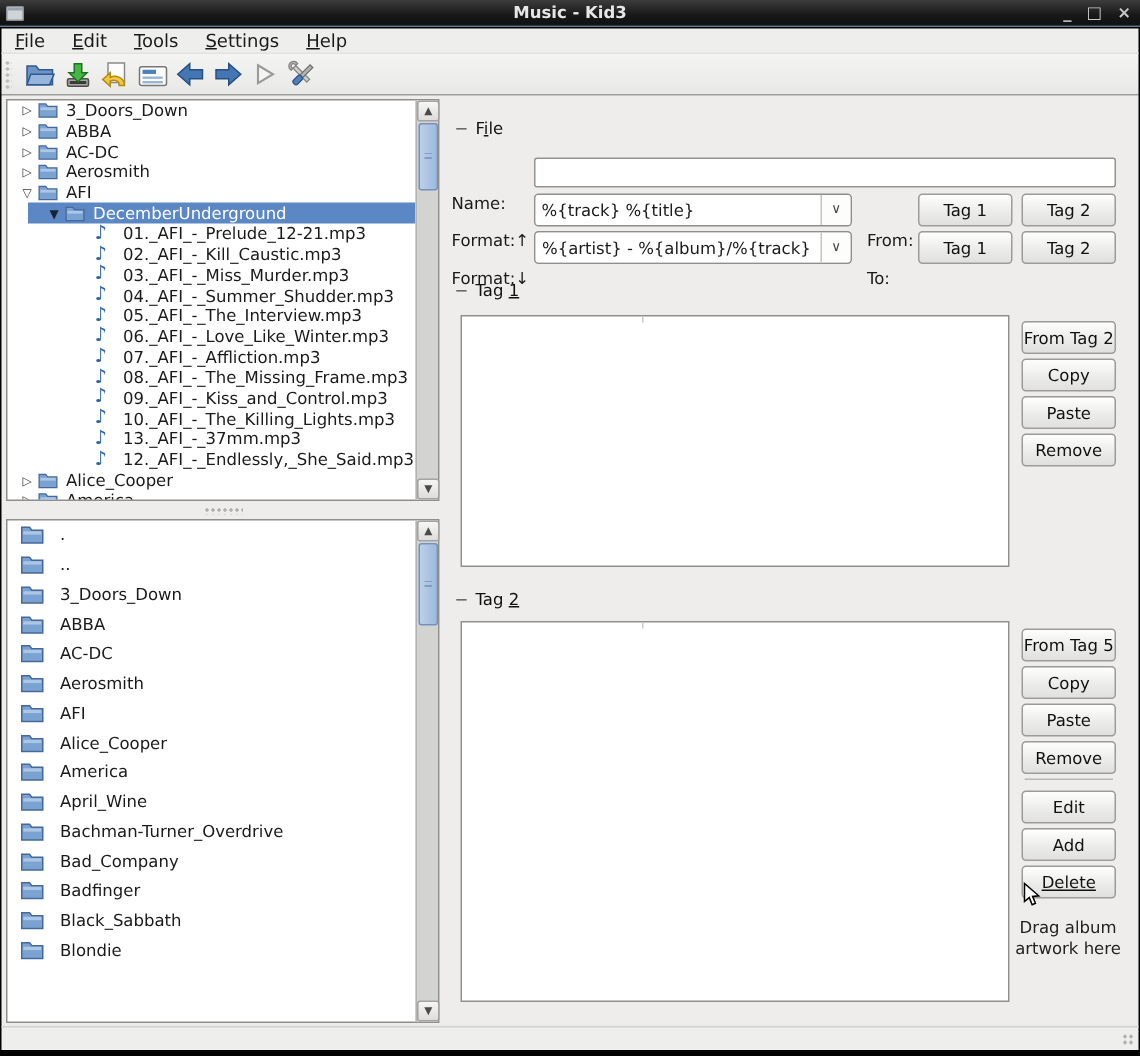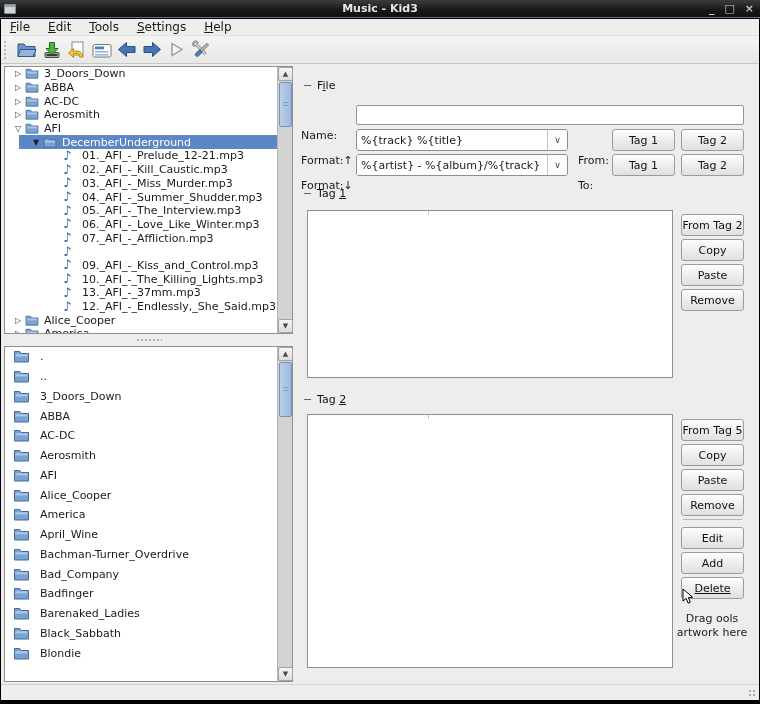--- a/index.html
+++ b/index.html
@@ -355,20 +355,21 @@
         <span class="tree-icon">
           <span class="note-glyph">♪</span>
         </span>
         <span class="tree-label">07._AFI_-_Affliction.mp3</span>
       </div>
       <div class="tree-row" style="padding-left: 44px;">
         <span class="expander"></span>
         <span class="tree-icon">
           <span class="note-glyph">♪</span>
         </span>
+        <span class="tree-label">08._AFI_-_The_Missing_Frame.mp3</span>
       </div>
       <div class="tree-row" style="padding-left: 44px;">
         <span class="expander"></span>
         <span class="tree-icon">
           <span class="note-glyph">♪</span>
         </span>
         <span class="tree-label">09._AFI_-_Kiss_and_Control.mp3</span>
       </div>
       <div class="tree-row" style="padding-left: 44px;">
         <span class="expander"></span>
@@ -534,29 +535,20 @@
         <span>Bad_Company</span>
       </div>
       <div class="dir-row">
         <span class="tree-icon">
           <svg width="17" height="13" viewBox="0 0 16 13">
             <path d="M1 1.5 h5.2 l1.5 2 H15 v8.5 H1 Z" fill="#7ba3d2" stroke="#44699a"></path>
             <rect x="2" y="4.2" width="12" height="2.2" fill="#adc6e6"></rect>
           </svg>
         </span>
         <span>Badfinger</span>
-      </div>
-      <div class="dir-row">
-        <span class="tree-icon">
-          <svg width="17" height="13" viewBox="0 0 16 13">
-            <path d="M1 1.5 h5.2 l1.5 2 H15 v8.5 H1 Z" fill="#7ba3d2" stroke="#44699a"></path>
-            <rect x="2" y="4.2" width="12" height="2.2" fill="#adc6e6"></rect>
-          </svg>
-        </span>
-        <span>Barenaked_Ladies</span>
       </div>
       <div class="dir-row">
         <span class="tree-icon">
           <svg width="17" height="13" viewBox="0 0 16 13">
             <path d="M1 1.5 h5.2 l1.5 2 H15 v8.5 H1 Z" fill="#7ba3d2" stroke="#44699a"></path>
             <rect x="2" y="4.2" width="12" height="2.2" fill="#adc6e6"></rect>
           </svg>
         </span>
         <span>Black_Sabbath</span>
       </div>
@@ -626,21 +618,21 @@
       <div class="btn" style="left: 385px; top: 355px; width: 63px;">From Tag 5</div>
       <div class="btn" style="left: 385px; top: 380px; width: 63px;">Copy</div>
       <div class="btn" style="left: 385px; top: 405px; width: 63px;">Paste</div>
       <div class="btn" style="left: 385px; top: 430px; width: 63px;">Remove</div>
       <div class="btn" style="left: 385px; top: 463px; width: 63px;">Edit</div>
       <div class="btn" style="left: 385px; top: 488px; width: 63px;">Add</div>
       <div class="btn" style="left: 385px; top: 513px; width: 63px; text-decoration: underline;">Delete</div>
     </div>
   <div class="btn-sep" style="left:387px; top:455px; width:59px;"></div>
 
-  <div class="artwork-hint" style="left:380px; top:548px; width:72px;">Drag ools artwork here</div>
+  <div class="artwork-hint" style="left:380px; top:548px; width:72px;">Drag album artwork here</div>
 
   <svg class="cursor" style="left:386px; top:524px;" width="12" height="17" viewBox="0 0 12 17">
     <path d="M1 1 L1 13 L4.2 10.4 L6.1 15.2 L8.3 14.2 L6.4 9.6 L10.5 9.2 Z" fill="#fff" stroke="#000" stroke-width="1"></path>
   </svg>
 </div>
 
 <div class="statusbar">
   <div class="grip"></div>
 </div>
 

